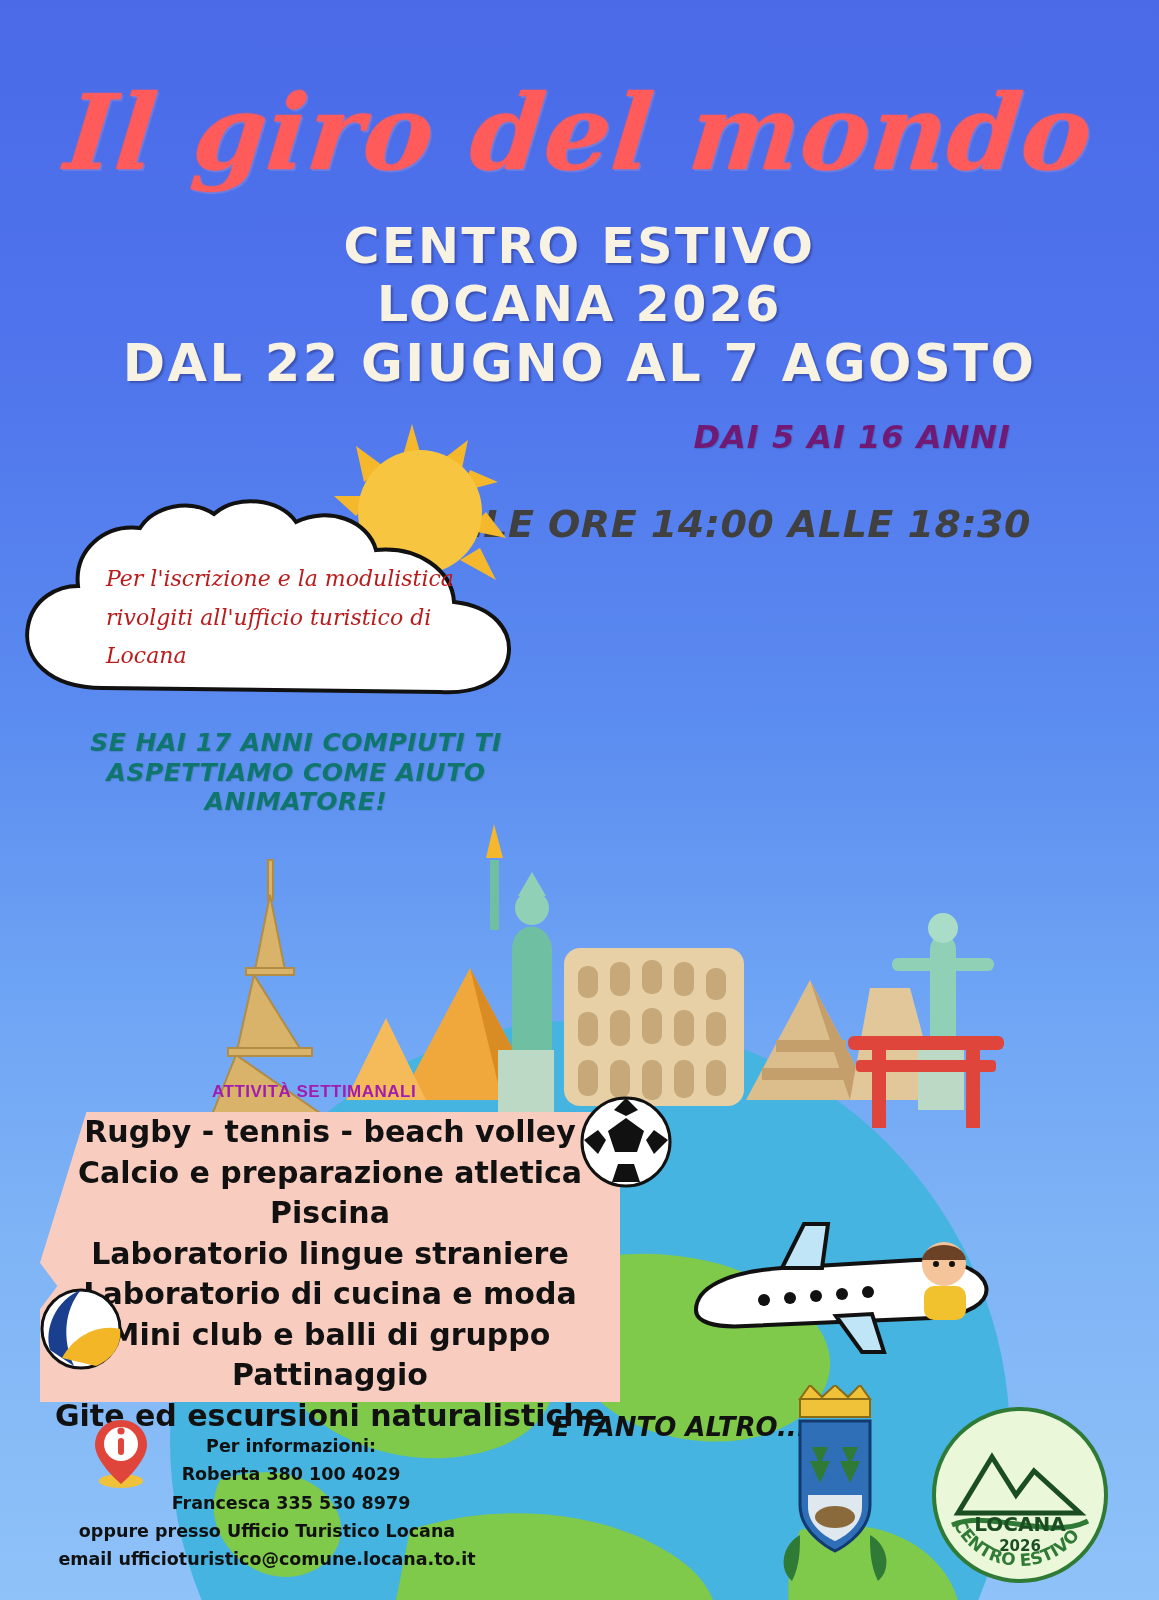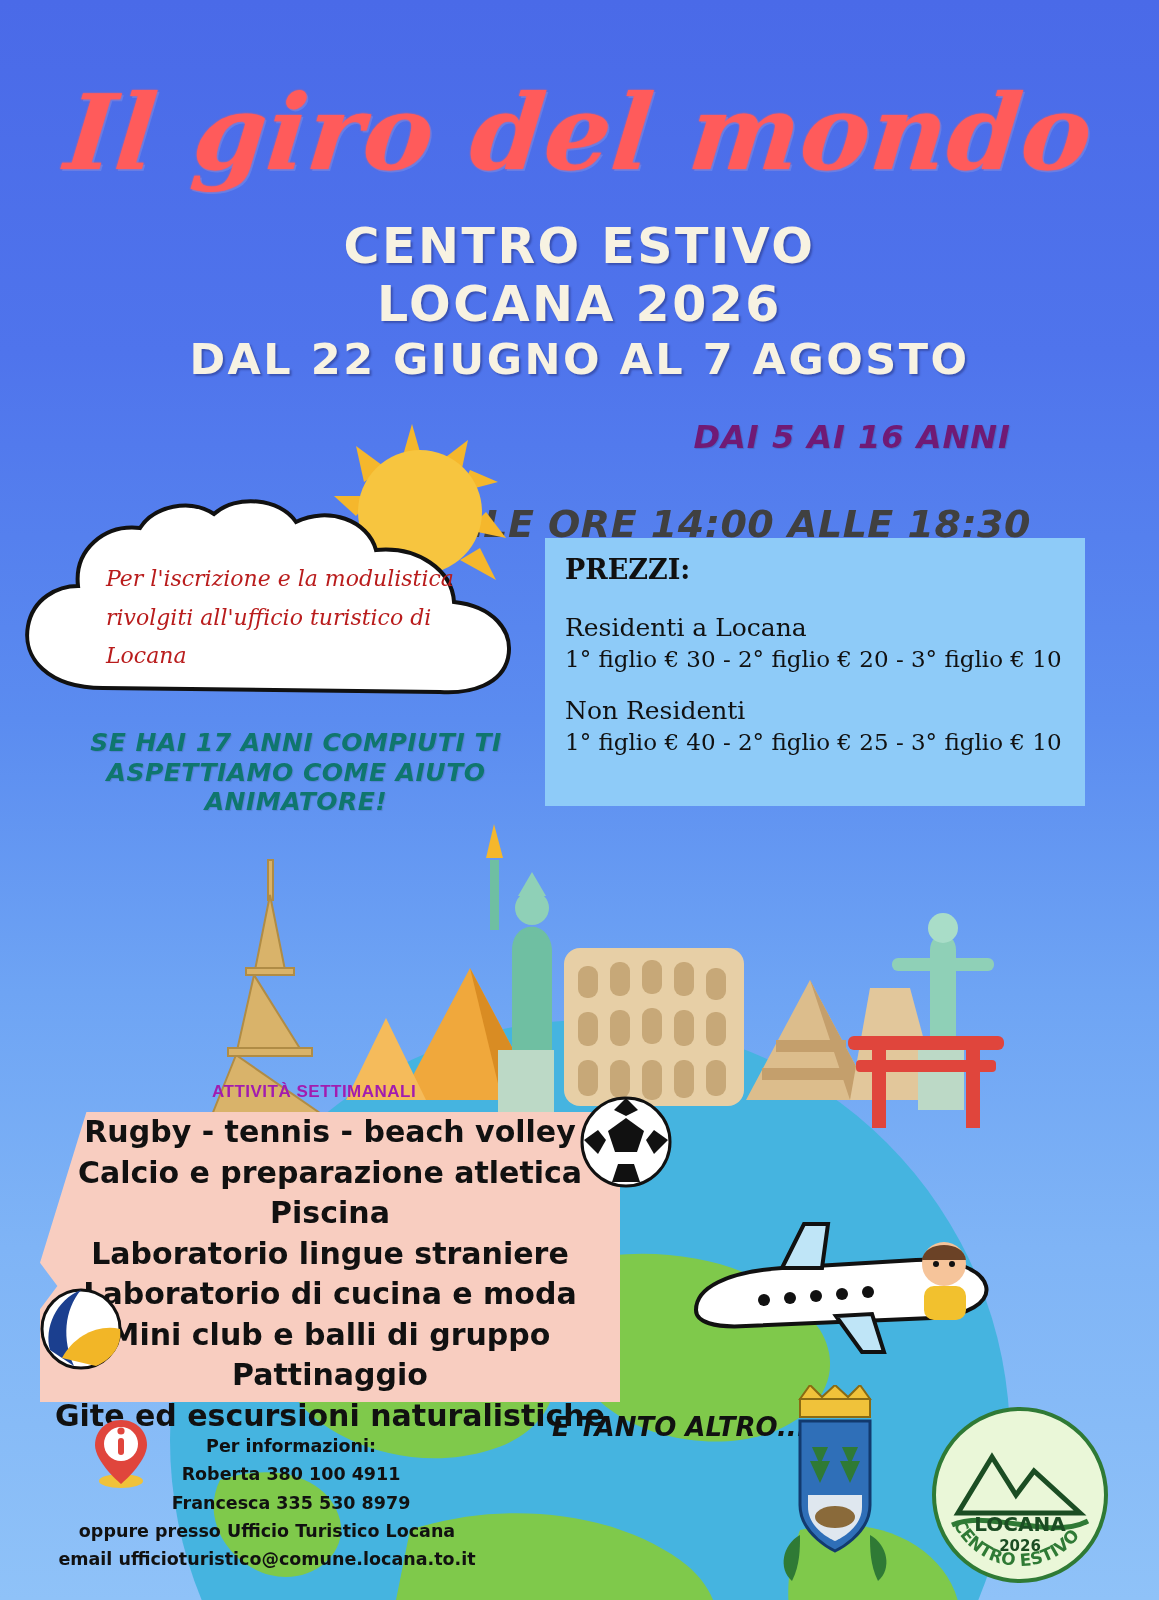--- a/index.html
+++ b/index.html
@@ -33,21 +33,21 @@
     top: 218px; left: 0; width: 100%;
     text-align: center;
     color: #f7f2e2;
     font-family: "DejaVu Sans", sans-serif;
     font-weight: 800;
     font-size: 49px;
     line-height: 1.18;
     letter-spacing: 2.5px;
     text-shadow: 2px 2px 2px rgba(30,40,110,0.45);
   }
-  .title-block div:nth-child(3) { font-size: 43px; }
+  .title-block div:nth-child(3) { font-size: 51px; }
 
   
   .age-line {
     position: absolute;
     top: 418px; right: 148px;
     font-family: "DejaVu Sans", sans-serif;
     font-weight: 800;
     font-style: italic;
     font-size: 32px;
     color: #701a75;
@@ -225,27 +225,20 @@
     <svg viewBox="0 0 530 220" width="530" height="220">
       <path d="M95,190 C40,190 14,160 20,128 C25,100 50,88 70,88 C66,52 96,26 132,30
                C146,8 182,0 206,16 C228,-4 272,0 288,24 C320,8 360,22 368,52
                C410,48 444,72 446,104 C484,108 506,132 500,160 C494,186 464,196 432,194 Z" fill="#ffffff" stroke="#111" stroke-width="4"></path>
     </svg>
     <div class="cloud-text">Per l'iscrizione e la modulistica rivolgiti all'ufficio turistico di Locana</div>
   </div>
 
   <div class="green-text">SE HAI 17 ANNI COMPIUTI TI ASPETTIAMO COME AIUTO ANIMATORE!</div>
 
-  <div class="prices-box">
-    <div class="ptitle">PREZZI:</div>
-    <div class="phead">Residenti a Locana</div>
-    <div class="pline">1° figlio € 30 - 2° figlio € 20 - 3° figlio € 10</div>
-    <div class="phead">Non Residenti</div>
-    <div class="pline">1° figlio € 40 - 2° figlio € 25 - 3° figlio € 10</div>
-  </div>
 
   <svg class="globe" viewBox="0 0 860 860">
     <circle cx="430" cy="430" r="420" fill="#45b4e0"></circle>
     <path d="M120,300 C200,250 300,250 360,300 C420,350 400,420 330,440 C250,465 160,430 130,380 Z" fill="#7fc94b"></path>
     <path d="M420,250 C520,230 620,260 660,320 C690,370 650,420 580,430 C500,440 420,400 410,340 Z" fill="#7fc94b"></path>
     <path d="M250,520 C340,490 450,500 520,550 C590,600 560,690 470,720 C370,752 260,700 230,620 Z" fill="#7fc94b"></path>
     <path d="M640,520 C720,500 790,540 800,600 C808,655 760,700 700,690 C640,680 610,600 640,520 Z" fill="#7fc94b"></path>
     <path d="M60,470 C120,450 170,470 180,510 C188,545 150,575 110,565 C70,555 40,510 60,470 Z" fill="#7fc94b"></path>
   </svg>
 
@@ -371,21 +364,21 @@
   <svg class="info-pin" viewBox="0 0 58 72">
     <ellipse cx="29" cy="63" rx="22" ry="7" fill="#f0c23a"></ellipse>
     <path d="M29,2 C14,2 3,13 3,27 C3,44 29,66 29,66 C29,66 55,44 55,27 C55,13 44,2 29,2 Z" fill="#e0453c"></path>
     <circle cx="29" cy="26" r="17" fill="#ffffff"></circle>
     <rect x="26" y="20" width="6" height="17" rx="3" fill="#e0453c"></rect>
     <circle cx="29" cy="13" r="3.6" fill="#e0453c"></circle>
   </svg>
 
   <div class="contacts">
     <div class="c1">Per informazioni:</div>
-    <div class="c2">Roberta 380 100 4911</div>
+    <div class="c2">Roberta 380 100 4029</div>
     <div class="c3">Francesca 335 530 8979</div>
     <div>oppure presso Ufficio Turistico Locana</div>
     <div>email ufficioturistico@comune.locana.to.it</div>
   </div>
 
   <svg class="crest" viewBox="0 0 130 200">
     <rect x="30" y="14" width="70" height="18" fill="#f0c23a" stroke="#8a6a12" stroke-width="2"></rect>
     <path d="M30,14 L40,0 L52,12 L65,0 L78,12 L90,0 L100,14 Z" fill="#f0c23a" stroke="#8a6a12" stroke-width="2"></path>
     <path d="M30,36 L100,36 L100,120 C100,150 65,166 65,166 C65,166 30,150 30,120 Z" fill="#2f6fb8" stroke="#123a6e" stroke-width="3"></path>
     <path d="M38,110 L92,110 L92,122 C92,145 65,156 65,156 C65,156 38,145 38,122 Z" fill="#dfe7ef"></path>

